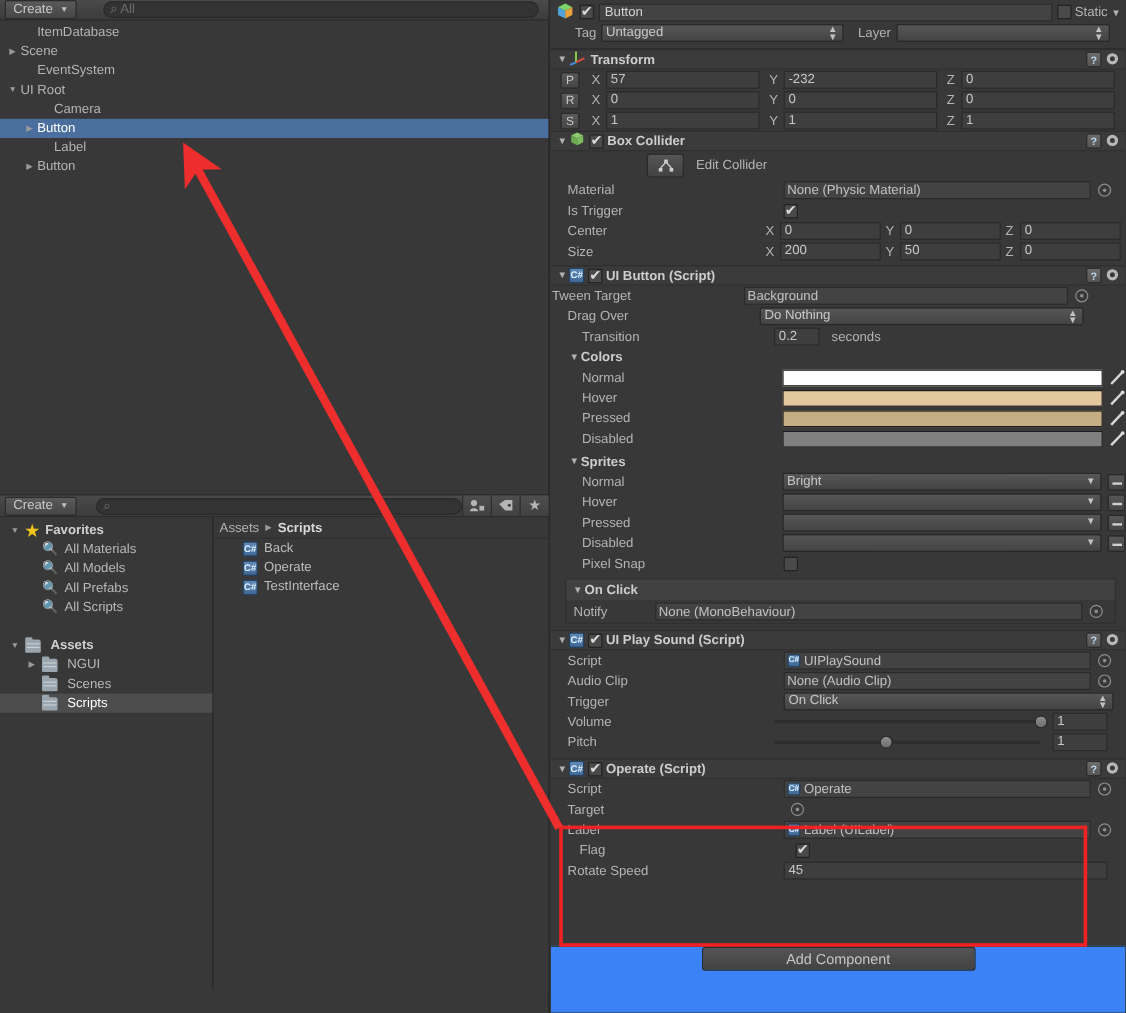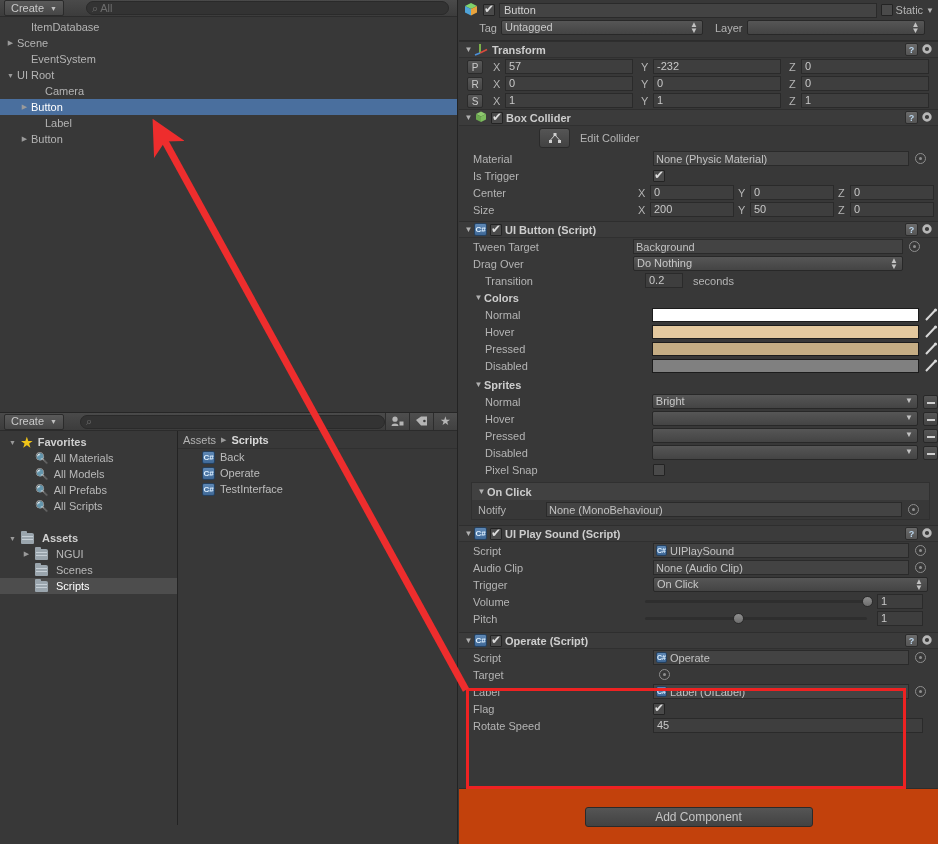--- a/index.html
+++ b/index.html
@@ -224,22 +224,22 @@
   }
   .slider-track {
     height: 3px; background: #2e2e2e; border-radius: 2px; position: relative; flex: 1;
   }
   .slider-knob {
     position: absolute; top: -4px; width: 11px; height: 11px; border-radius: 50%;
     background: linear-gradient(#8f8f8f,#6d6d6d); border: 1px solid #2b2b2b;
   }
   #addcomp-area {
     position: absolute; left: 0; bottom: 0; width: 479px; height: 56px;
-    background: #c2410c; border-top: 1px solid #2d2d2d;
-    display: flex; align-items: center; justify-content: center;
+    background: #3b82f6; border-top: 1px solid #2d2d2d;
+    display: flex; align-items: flex-start; justify-content: center;
   }
   #addcomp-btn {
     width: 228px; height: 20px; border-radius: 3px;
     background: linear-gradient(#555555,#424242); border: 1px solid #2a2a2a;
     color: #c5c5c5; font-size: 12px; text-align: center; line-height: 18px;
   }
   #red-box {
     position: absolute; left: 466px; top: 688px; width: 440px; height: 101px;
     border: 3px solid #ee2222; pointer-events: none; z-index: 20;
   }
@@ -600,21 +600,21 @@
     <span class="head-right">
       <span class="help-ic">?</span>
       <span class="gear-ic">
         <svg width="13" height="13" viewBox="0 0 13 13">
               <circle cx="6" cy="6" r="3.4" fill="none" stroke="#b8b8b8" stroke-width="2.6"></circle>
               <circle cx="6" cy="6" r="1.3" fill="#3b3b3b"></circle>
             </svg>
       </span>
     </span>
   </div>
-  <div class="row" style="padding-left:14px;">
+  <div class="row" style="padding-left:1px;">
     <span class="lbl" style="width:160px;">Tween Target</span>
     <span class="objfield" style="width:270px;">
       <span>Background</span>
     </span>
     <span class="dot-btn" style="margin-left:6px;"></span>
   </div>
   <div class="row" style="padding-left:14px;">
     <span class="lbl" style="width:160px;">Drag Over</span>
     <span class="popup" style="width:270px;">
       <span>Do Nothing</span>
@@ -788,21 +788,21 @@
     <span class="dot-btn" style="margin-left:6px;"></span>
   </div>
   <div class="row" style="padding-left:14px;">
     <span class="lbl" style="width:180px;">Label</span>
     <span class="objfield" style="width:256px;gap:3px;">
       <span class="ico ico-cs" style="width:11px;height:11px;line-height:10px;font-size:7px;">C#</span>
       <span>Label (UILabel)</span>
     </span>
     <span class="dot-btn" style="margin-left:6px;"></span>
   </div>
-  <div class="row" style="padding-left:14px;align-items:center;">
+  <div class="row" style="padding-left:24px;align-items:center;">
     <span class="lbl" style="width:180px;">Flag</span>
     <span class="cbox on"></span>
   </div>
   <div class="row" style="padding-left:14px;">
     <span class="lbl" style="width:180px;">Rotate Speed</span>
     <span class="field" style="width:270px;">45</span>
   </div>
 
   <div id="addcomp-area">
     <div id="addcomp-btn">Add Component</div>

